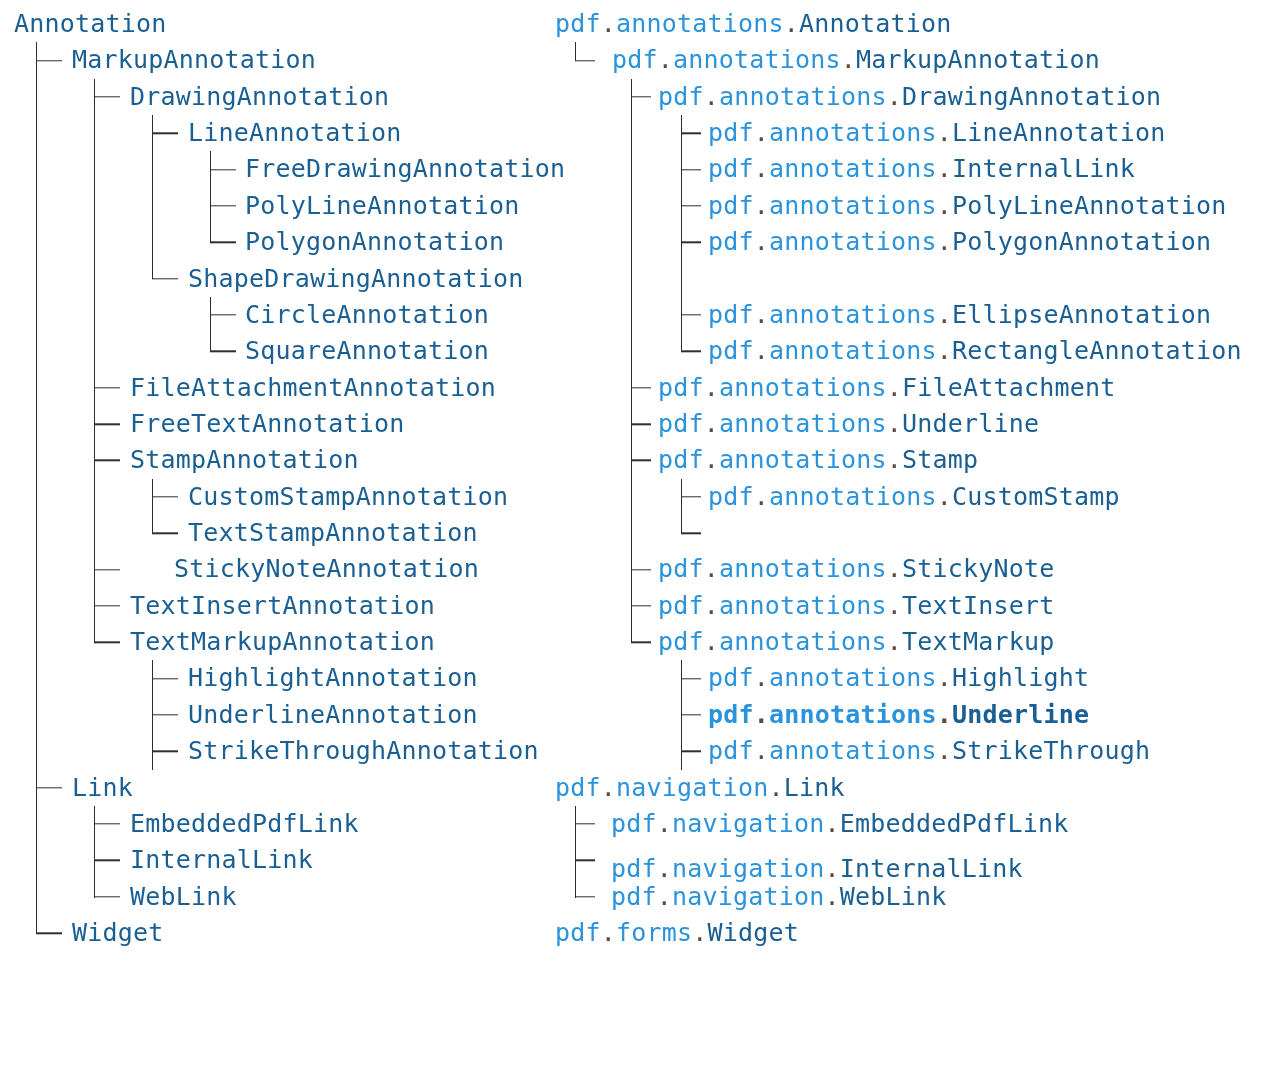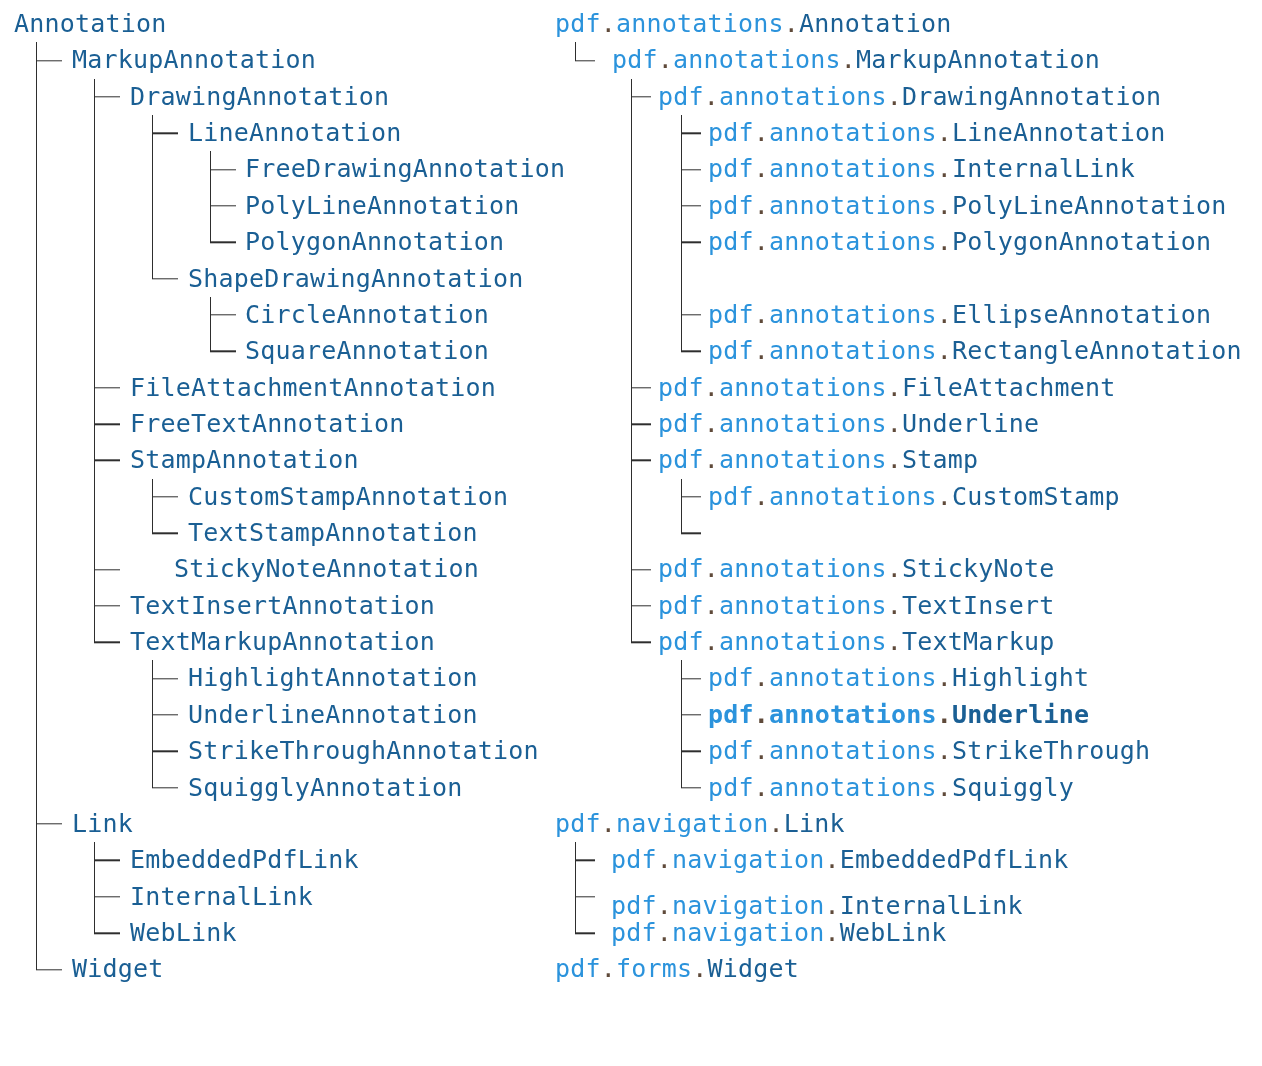--- a/index.html
+++ b/index.html
@@ -253,29 +253,20 @@
         <i class="vl" style="left: 36px;"></i>
         <i class="vl" style="left: 152px;"></i>
         <i class="hl" style="left: 152px; width: 26px;"></i>
         <span class="txt cls" style="left: 188px;">StrikeThroughAnnotation</span>
         <i class="vl" style="left: 681px;"></i>
         <i class="hl" style="left: 681px; width: 20px;"></i>
         <span class="txt" style="left: 708px;"><span class="ns">pdf</span><span class="dot">.</span><span class="ns">annotations</span><span class="dot">.</span><span class="cls">StrikeThrough</span></span>
       </div>
       <div class="tree-row">
         <i class="vl" style="left: 36px;"></i>
-        <i class="vl half" style="left: 152px;"></i>
-        <i class="hl" style="left: 152px; width: 26px;"></i>
-        <span class="txt cls" style="left: 188px;">SquigglyAnnotation</span>
-        <i class="vl half" style="left: 681px;"></i>
-        <i class="hl" style="left: 681px; width: 20px;"></i>
-        <span class="txt" style="left: 708px;"><span class="ns">pdf</span><span class="dot">.</span><span class="ns">annotations</span><span class="dot">.</span><span class="cls">Squiggly</span></span>
-      </div>
-      <div class="tree-row">
-        <i class="vl" style="left: 36px;"></i>
         <i class="hl" style="left: 36px; width: 26px;"></i>
         <span class="txt cls" style="left: 72px;">Link</span>
         <span class="txt" style="left: 555px;"><span class="ns">pdf</span><span class="dot">.</span><span class="ns">navigation</span><span class="dot">.</span><span class="cls">Link</span></span>
       </div>
       <div class="tree-row">
         <i class="vl" style="left: 36px;"></i>
         <i class="vl" style="left: 94px;"></i>
         <i class="hl" style="left: 94px; width: 26px;"></i>
         <span class="txt cls" style="left: 130px;">EmbeddedPdfLink</span>
         <i class="vl" style="left: 575px;"></i>

